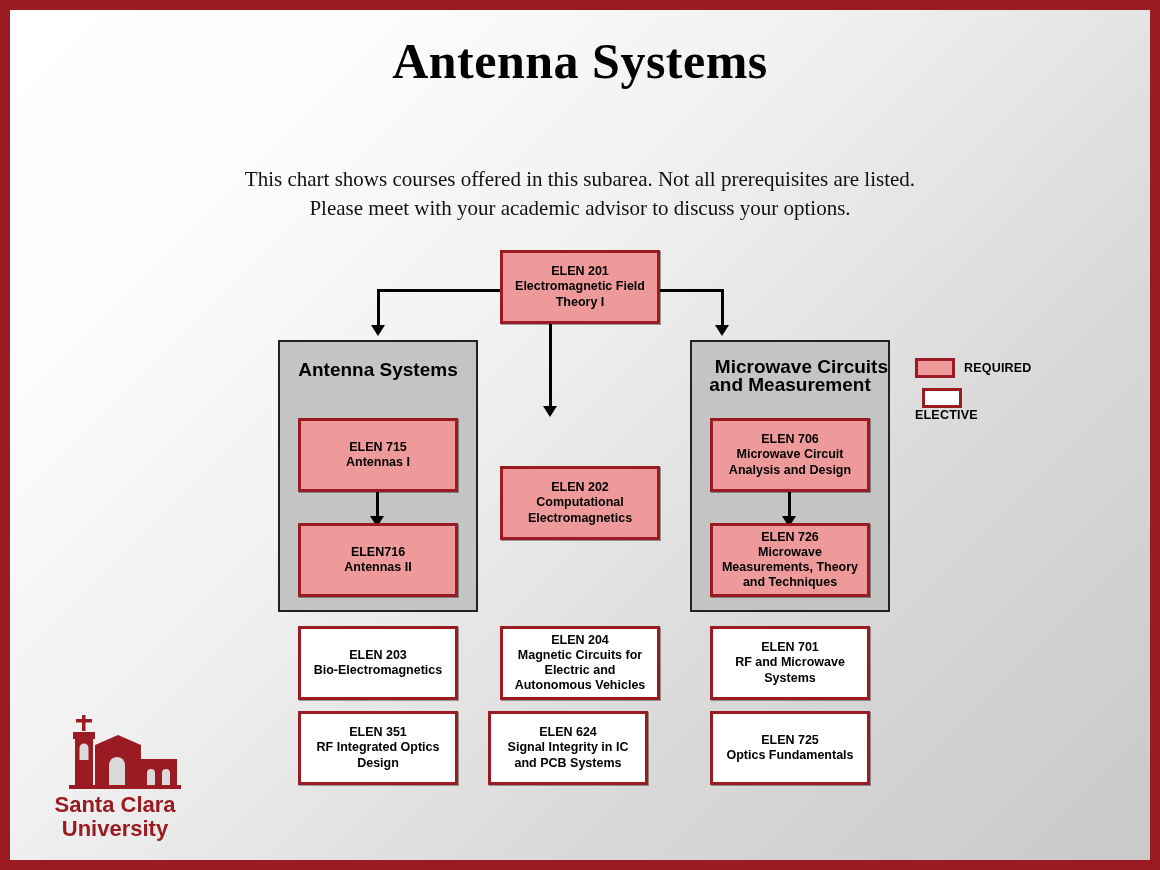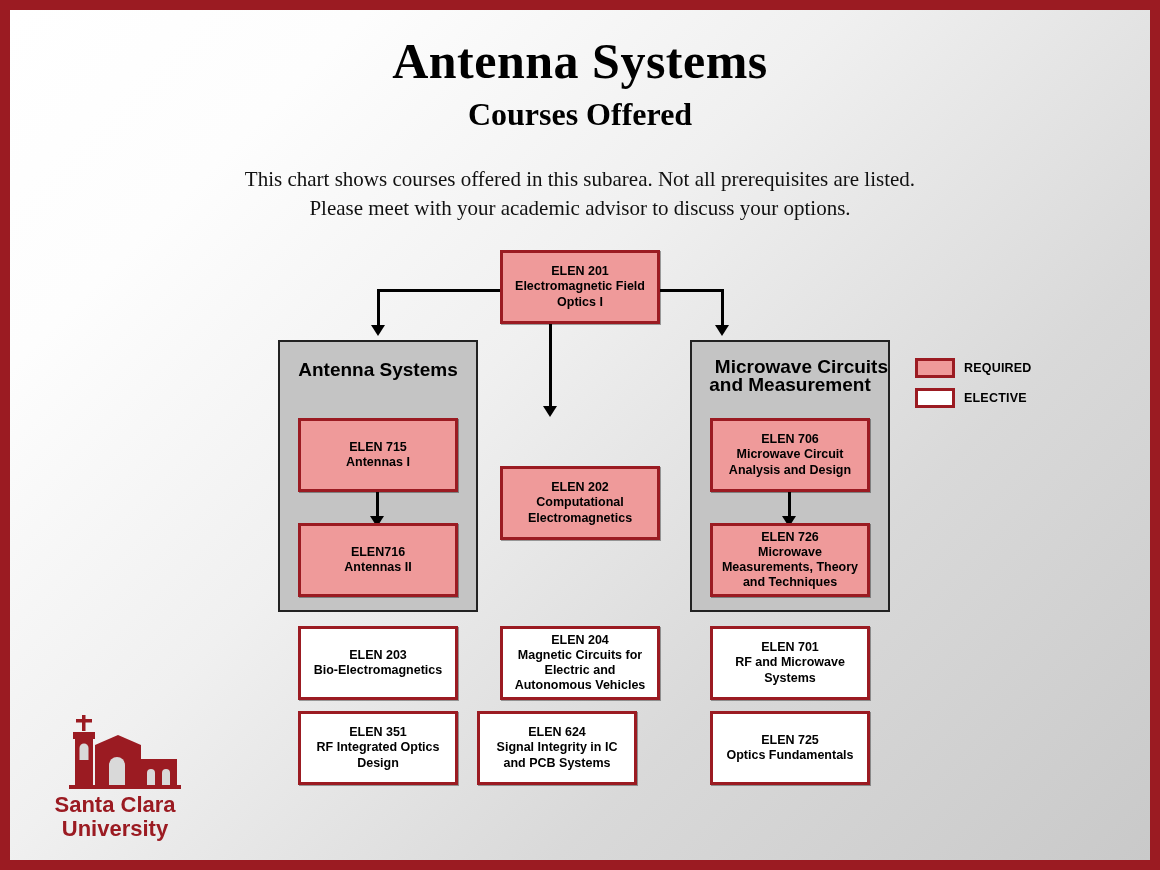--- a/index.html
+++ b/index.html
@@ -148,21 +148,20 @@
     line-height: 1.08;
   }
 </style>
 </head>
 <body>
 
 <div id="page">
   <div id="canvas">
 
     <div class="title" id="main-title">Antenna Systems</div>
-    <div class="title" id="sub-title">Courses Offered</div>
     <div class="desc" id="desc-line2">Please meet with your academic advisor to discuss your options.</div>
     <div class="desc" id="desc-line1">This chart shows courses offered in this subarea. Not all prerequisites are listed.</div>
 
     <div class="line" style="left:367px; top:279px; width:347px; height:3px;"></div>
 
     <div class="line" style="left:367px; top:279px; width:3px; height:39px;"></div>
     <div class="arrow-down" style="left:361px; top:315px;"></div>
 
     <div class="line" style="left:711px; top:279px; width:3px; height:39px;"></div>
     <div class="arrow-down" style="left:705px; top:315px;"></div>
@@ -182,21 +181,21 @@
     <div class="line" style="left:366px; top:481px; width:3px; height:29px;"></div>
     <div class="arrow-down" style="left:360px; top:506px;"></div>
 
     <div class="line" style="left:778px; top:481px; width:3px; height:29px;"></div>
     <div class="arrow-down" style="left:772px; top:506px;"></div>
 
     <div class="course required" style="left:490px; top:240px; width:160px; height:74px;">
       <div class="lines">
         <div>ELEN 201</div>
         <div>Electromagnetic Field</div>
-        <div>Optics I</div>
+        <div>Theory I</div>
       </div>
     </div>
 
     <div class="course required" style="left:288px; top:408px; width:160px; height:74px;">
       <div class="lines">
         <div>ELEN 715</div>
         <div>Antennas I</div>
       </div>
     </div>
 
@@ -257,41 +256,41 @@
     </div>
 
     <div class="course elective" style="left:288px; top:701px; width:160px; height:74px;">
       <div class="lines">
         <div>ELEN 351</div>
         <div>RF Integrated Optics</div>
         <div>Design</div>
       </div>
     </div>
 
-    <div class="course elective" style="left:467px; top:701px; width:160px; height:74px;">
+    <div class="course elective" style="left:478px; top:701px; width:160px; height:74px;">
       <div class="lines">
         <div>ELEN 624</div>
         <div>Signal Integrity in IC</div>
         <div>and PCB Systems</div>
       </div>
     </div>
 
     <div class="course elective" style="left:700px; top:701px; width:160px; height:74px;">
       <div class="lines">
         <div>ELEN 725</div>
         <div>Optics Fundamentals</div>
       </div>
     </div>
 
     <div id="legend" style="left:905px; top:348px; width:200px; height:60px;">
       <div class="legend-row" style="left:0; top:0;">
         <span class="legend-swatch required"></span>
         <span class="legend-label">REQUIRED</span>
       </div>
-      <div class="legend-row" style="left:0; top:30px;">
+      <div class="legend-row" style="left:0; top:30px;flex-direction:column;">
         <span class="legend-swatch elective"></span>
         <span class="legend-label">ELECTIVE</span>
       </div>
     </div>
 
     <div id="logo">
       <svg id="logo-mark" width="140" height="78" viewBox="0 0 140 78">
         <g fill="#9b1b22">
 
           <rect x="37" y="0" width="3.5" height="16"></rect>

